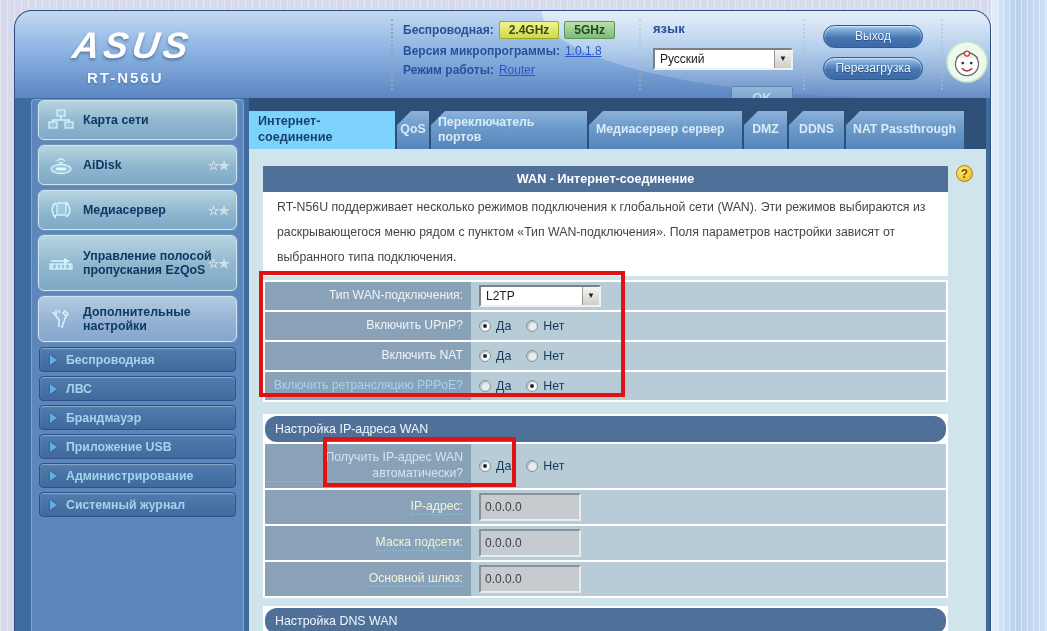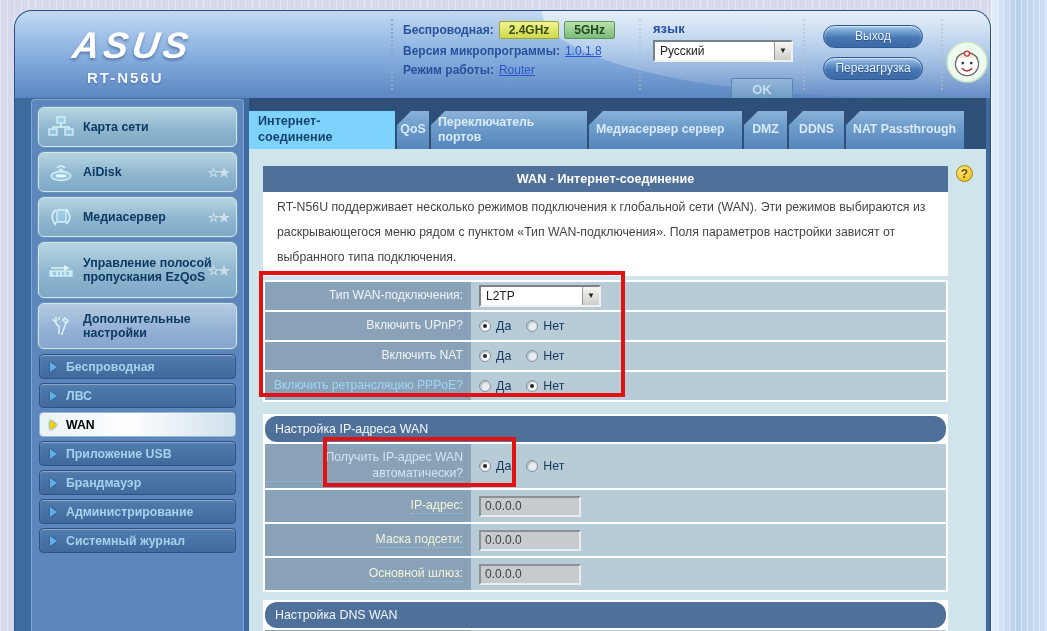--- a/index.html
+++ b/index.html
@@ -41,42 +41,42 @@
   }
   .model { color:#f2f8ff; font-size:15px; font-weight:bold; letter-spacing:2px; margin:2px 0 0 14px; text-shadow:0 1px 2px rgba(20,50,100,.4);}
   .sep-dot { border-left:2px dotted #8fa6c4; margin:8px 0; }
   .info-block { width:246px; padding:10px 4px 15px 10px; display:flex; flex-direction:column; gap:5px; position:relative; z-index:2;}
   .info-row { display:flex; align-items:center; gap:5px; font-size:12px; font-weight:bold; color:#27519b; white-space:nowrap;}
   .badge { font-size:12px; font-weight:bold; padding:1px 9px; border-radius:2px; }
   .badge-y { background:linear-gradient(180deg,#f4f490,#ccd94c); border:1px solid #9aa830; color:#3c4c10; }
   .badge-g { background:linear-gradient(180deg,#bce2ac,#7cba7c); border:1px solid #5a9858; color:#1d4a1e; }
   a.hlink { color:#2a56c8; font-size:12px; font-weight:normal; text-decoration:underline; cursor:pointer;}
   .lang-block { width:162px; padding:10px 10px 0 12px; position:relative; z-index:2;}
-  .lang-label { font-size:13px; font-weight:bold; color:#27519b; margin-bottom:4px;}
+  .lang-label { font-size:13px; font-weight:bold; color:#27519b; margin-bottom:12px;}
   .okbtn {
     float:right; margin-top:16px; width:62px; height:24px;
     background:linear-gradient(180deg,#93b6d8,#6c98c4); border:1px solid #5a86ac;
     color:#c4dcee; font-weight:bold; font-size:13px; text-align:center; line-height:22px;
     border-radius:2px; cursor:pointer;
   }
   .btn-block { width:136px; display:flex; flex-direction:column; align-items:center; gap:9px; padding-top:14px; position:relative; z-index:2;}
   .btn-pill {
     width:100px; height:23px; border-radius:12px; cursor:pointer;
     background:linear-gradient(180deg,#9cc4ec 0%, #4878b4 55%, #3a68a4 100%);
     border:1px solid #2e5890; box-shadow:inset 0 1px 2px rgba(255,255,255,.7);
     color:#eaf4ff; font-size:12px; text-align:center; line-height:21px;
     text-shadow:0 1px 1px #2a4a80;
   }
   .avatar-block { flex:1; display:flex; align-items:center; justify-content:center; padding-top:14px; position:relative; z-index:2;}
   .avatar { width:42px; height:42px; }
   
   .sidebar {
     position:absolute; left:16px; top:88px; width:213px; height:532px;
     background:#5d86bc; border:1px solid #7fa8d4; border-bottom:none;
-    border-radius:4px 4px 0 0; padding:7px 6px;
+    border-radius:4px 4px 0 0; padding:0 6px;
   }
   .mainbtn {
     position:relative; display:flex; align-items:center; gap:6px;
     margin-bottom:5px; padding:4px 6px; border-radius:6px; cursor:pointer;
     background:linear-gradient(180deg,#b6d5e0 0%, #8fb6cf 55%, #7ea9c7 100%);
     border:1px solid #cfe6ee; box-shadow:0 0 0 1px #6c94b4;
     color:#0d3a62; font-size:12.4px; font-weight:bold;
   }
   .mainbtn.alt { background:linear-gradient(180deg,#b4cbe2 0%, #93b0d4 60%, #87a6cc 100%); }
   .mainbtn .micon { width:32px; min-width:32px; display:flex; justify-content:center; }
@@ -149,21 +149,21 @@
     font-size:12px; color:#222; line-height:18px; padding-left:5px; cursor:pointer;
   }
   .sel .arrowbtn {
     position:absolute; right:0; top:0; width:17px; height:100%;
     background:linear-gradient(180deg,#f6f6f4,#cfcdc8); border-left:1px solid #9a9890;
     font-size:8px; color:#222; display:flex; align-items:center; justify-content:center;
   }
   .inp {
     width:102px; height:21px; background:#c6cbcf; color:#3c4248;
     border:2px solid; border-color:#8a9096 #e8ecef #e8ecef #8a9096;
-    font-family:"Liberation Sans",sans-serif; font-size:12px; padding:6px 4px;
+    font-family:"Liberation Sans",sans-serif; font-size:12px; padding:12px 4px;
   }
   .redbox { position:absolute; border:4px solid #e01212; pointer-events:none; z-index:5; }
   .rb1 { left:10px; top:122px; width:366px; height:126px; }
   .rb2 { left:74px; top:288px; width:193px; height:50px; }
   .help {
     position:absolute; left:707px; top:16px; width:17px; height:17px; border-radius:50%;
     background:radial-gradient(circle at 35% 30%, #ffe87a, #e8b714); border:1px solid #a8840e;
     color:#6b4d05; font-size:12px; font-weight:bold; text-align:center; line-height:16px; cursor:pointer;
   }
   svg .ln { stroke:#d6f2fb; stroke-width:1.6; fill:none; }
@@ -284,31 +284,27 @@
     </div>
 
     <div class="subbtn">
       <span class="tri"></span>
       <span>Беспроводная</span>
     </div>
     <div class="subbtn">
       <span class="tri"></span>
       <span>ЛВС</span>
     </div>
-    <div class="subbtn active">
-      <span class="tri"></span>
-      <span>WAN</span>
+    <div class="subbtn">
+      <span class="tri"></span>
+      <span>Брандмауэр</span>
     </div>
     <div class="subbtn">
       <span class="tri"></span>
       <span>Приложение USB</span>
-    </div>
-    <div class="subbtn">
-      <span class="tri"></span>
-      <span>Брандмауэр</span>
     </div>
     <div class="subbtn">
       <span class="tri"></span>
       <span>Администрирование</span>
     </div>
     <div class="subbtn">
       <span class="tri"></span>
       <span>Системный журнал</span>
     </div>
   </div>

